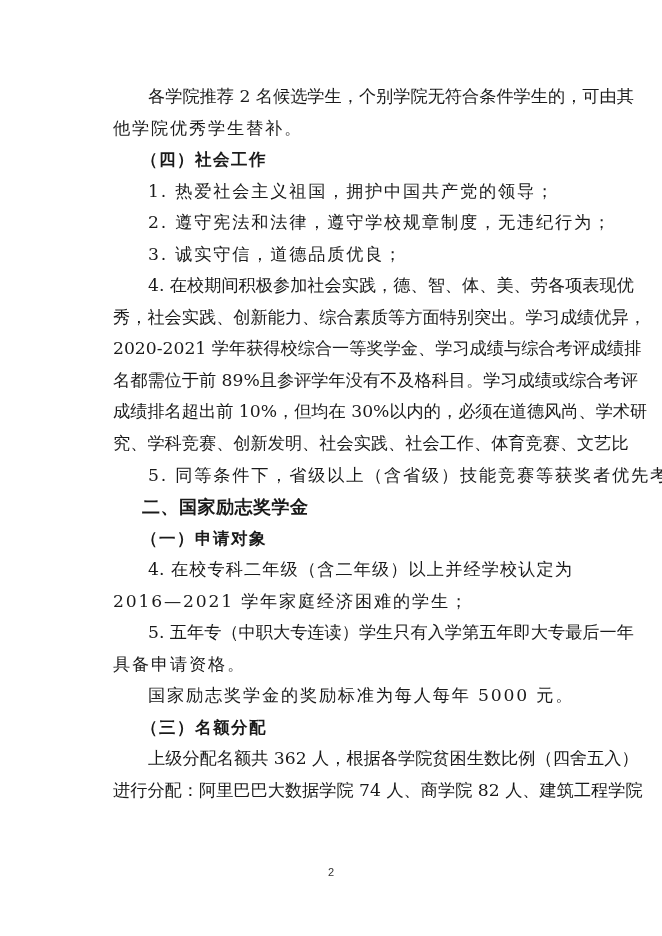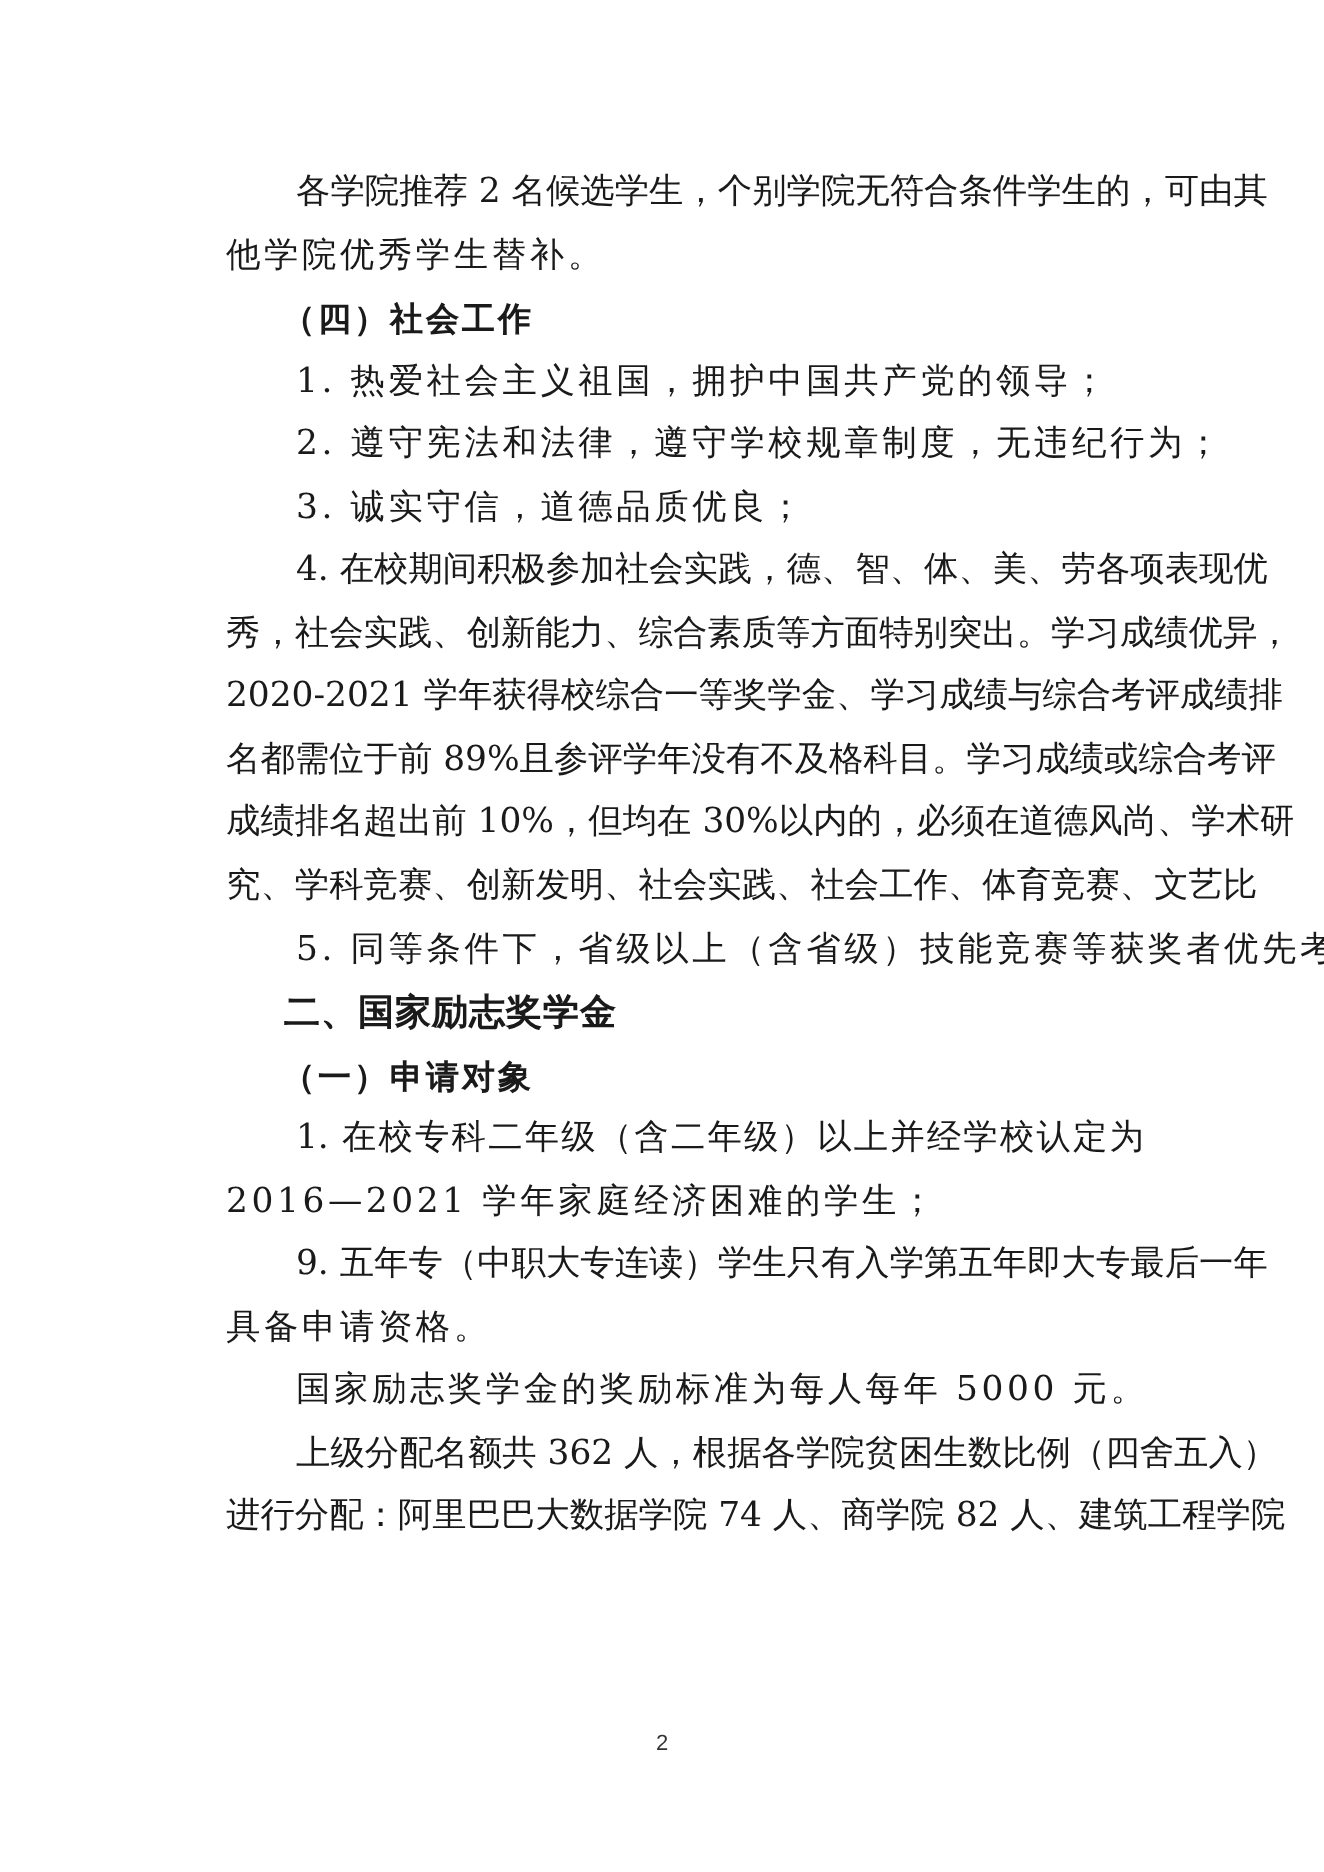--- a/index.html
+++ b/index.html
@@ -43,22 +43,23 @@
   <div class="line indent">3. 诚实守信，道德品质优良；</div>
   <div class="line indent justify">4. 在校期间积极参加社会实践，德、智、体、美、劳各项表现优</div>
   <div class="line justify">秀，社会实践、创新能力、综合素质等方面特别突出。学习成绩优异，</div>
   <div class="line justify">2020-2021 学年获得校综合一等奖学金、学习成绩与综合考评成绩排</div>
   <div class="line justify">名都需位于前 89%且参评学年没有不及格科目。学习成绩或综合考评</div>
   <div class="line justify">成绩排名超出前 10%，但均在 30%以内的，必须在道德风尚、学术研</div>
   <div class="line justify">究、学科竞赛、创新发明、社会实践、社会工作、体育竞赛、文艺比</div>
   <div class="line indent">5. 同等条件下，省级以上（含省级）技能竞赛等获奖者优先考虑。</div>
   <div class="line h-main">二、国家励志奖学金</div>
   <div class="line h-sub">（一）申请对象</div>
-  <div class="line indent justify">1. 在校专科二年级（含二年级）以上并经学校认定为</div>
+  <div class="line indent justify">4. 在校专科二年级（含二年级）以上并经学校认定为</div>
   <div class="line">2016—2021 学年家庭经济困难的学生；</div>
-  <div class="line indent justify">9. 五年专（中职大专连读）学生只有入学第五年即大专最后一年</div>
+  <div class="line indent justify">5. 五年专（中职大专连读）学生只有入学第五年即大专最后一年</div>
   <div class="line">具备申请资格。</div>
   <div class="line indent">国家励志奖学金的奖励标准为每人每年 5000 元。</div>
+  <div class="line h-sub">（三）名额分配</div>
   <div class="line indent justify">上级分配名额共 362 人，根据各学院贫困生数比例（四舍五入）</div>
   <div class="line justify">进行分配：阿里巴巴大数据学院 74 人、商学院 82 人、建筑工程学院</div>
 </div>
 
 <div class="page-number">2</div>
 
 </body></html>

